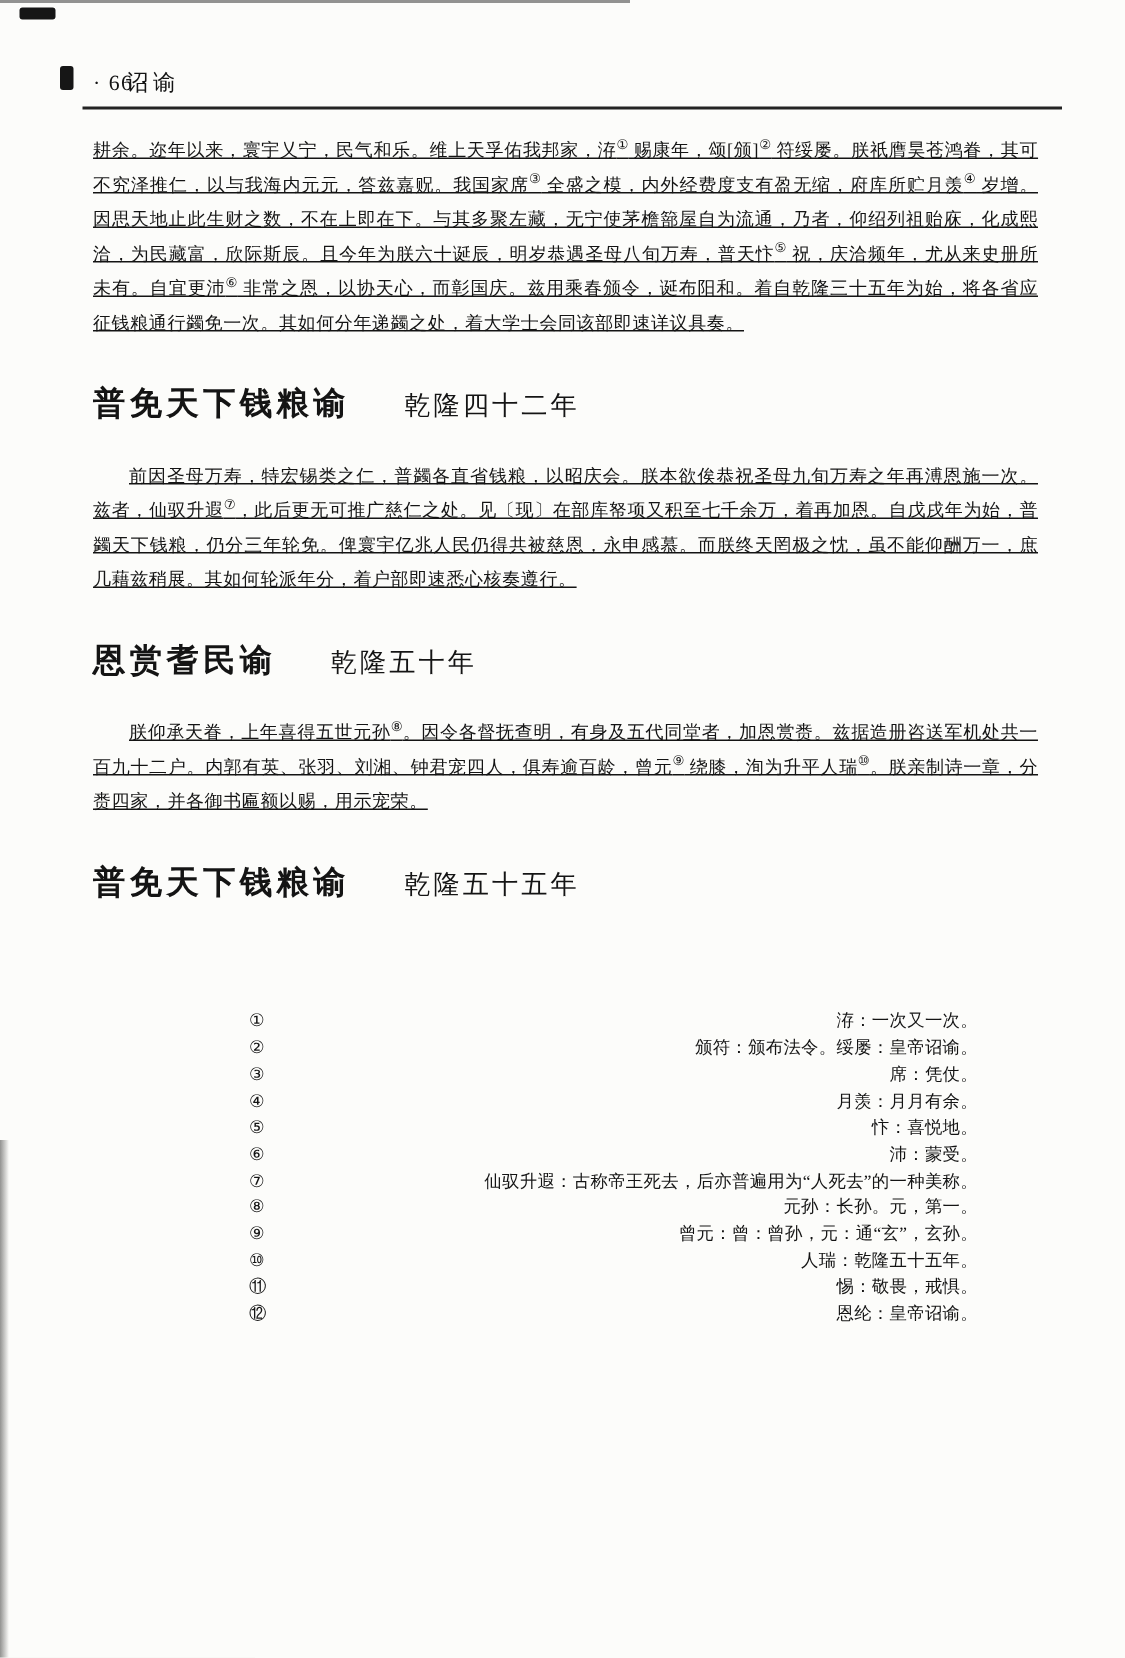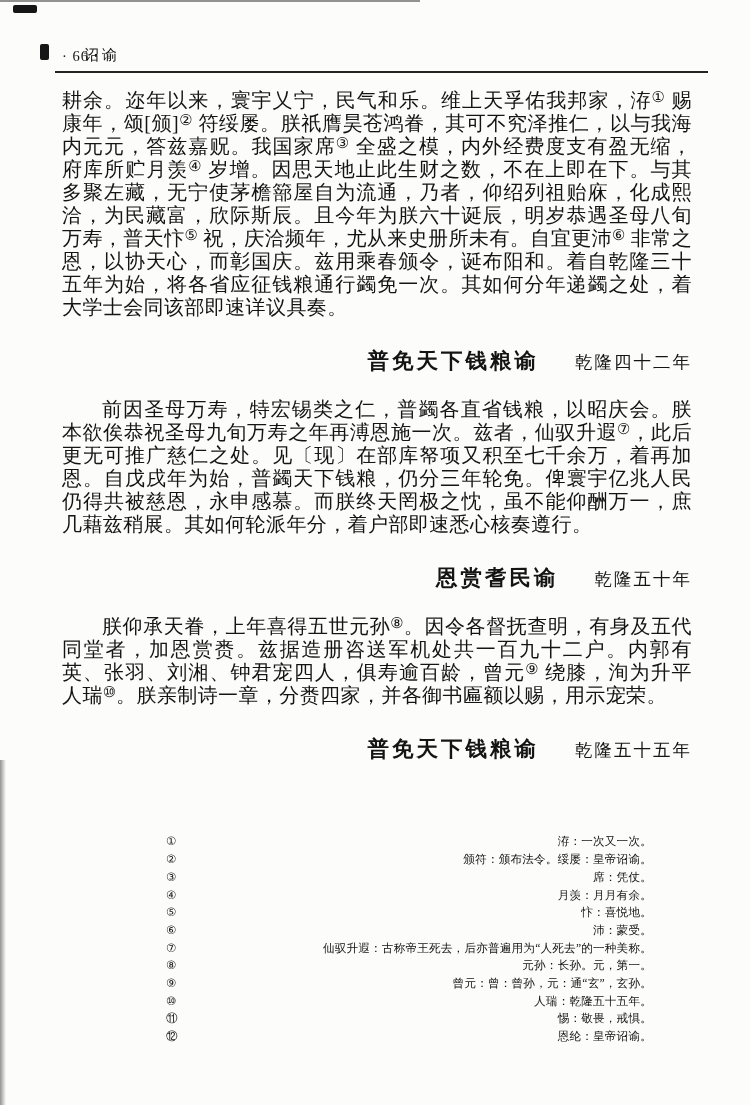--- a/index.html
+++ b/index.html
@@ -39,31 +39,32 @@
   .running-title {
     display: block; text-align: left; letter-spacing: 3px; font-size: 15px;
   }
   .rule {
     border: none; height: 2.4px; background: #232323;
     margin: 0 42px 0 55px;
   }
 
   .content { padding: 16px 58px 0 62px; }
   p.body {
-    font-size: 20px; line-height: 23px;
+    font-size: 12px; line-height: 23px;
     text-align: justify; letter-spacing: 0.4px;
     margin: 0;
+    text-decoration: underline;
   }
   p.body.indent { text-indent: 2em; }
   p.body sup {
     font-size: 0.74em; line-height: 0; vertical-align: 5px; letter-spacing: 0;
   }
 
   .section-heading {
-    text-align: right;
+    text-align: left;
     margin: 27px 0 23px;
     font-family: "Liberation Sans", "DejaVu Sans", sans-serif;
     font-weight: 700;
     font-size: 21.5px;
     letter-spacing: 3px;
   }
   .section-heading .era {
     font-family: "Liberation Serif", "DejaVu Serif", serif;
     font-weight: 400;
     font-size: 17.5px;

